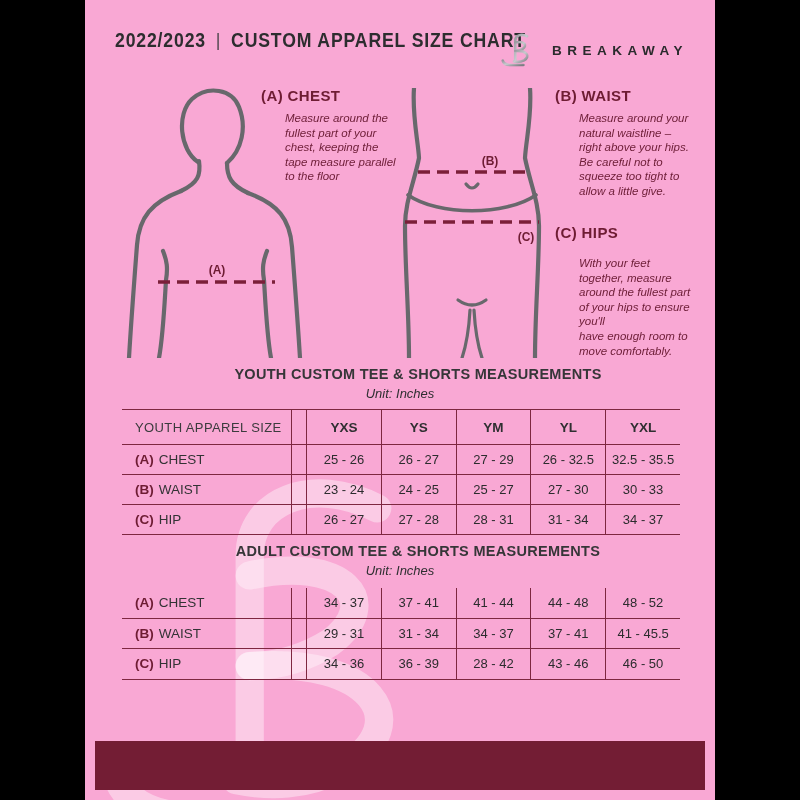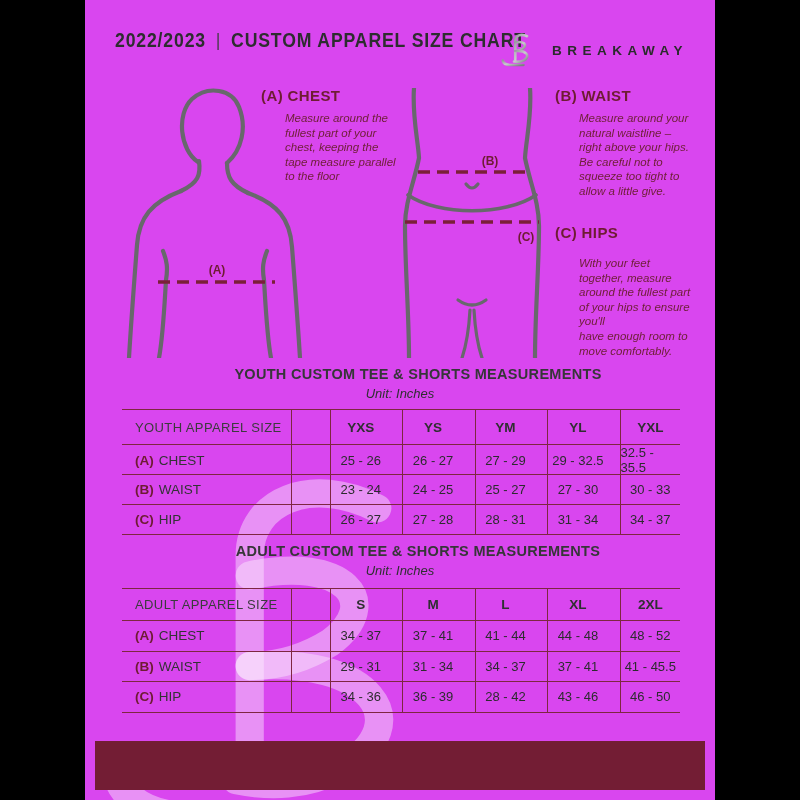--- a/index.html
+++ b/index.html
@@ -1,18 +1,18 @@
 <!DOCTYPE html>
 <html><head>
 <meta charset="utf-8">
 <style>
   html,body{margin:0;padding:0;}
   body{width:800px;height:800px;background:#000;position:relative;overflow:hidden;
        font-family:"Liberation Sans",sans-serif;}
-  .page{position:absolute;left:85px;top:0;width:630px;height:800px;background:#d946ef;overflow:hidden;}
+  .page{position:absolute;left:85px;top:0;width:630px;height:800px;background:#f9a8d4;overflow:hidden;}
 
   
   .hdr-title{position:absolute;left:30px;top:18px;height:44px;display:flex;align-items:center;gap:12px;
              font-weight:700;font-size:21px;letter-spacing:1px;color:#2d2d2f;
              transform:scaleX(.84);transform-origin:left center;white-space:nowrap;}
   .hdr-title .divider{font-weight:400;color:#3a3a3c;font-size:19px;}
   .brand-group{position:absolute;left:414px;top:32px;display:flex;align-items:center;gap:13px;}
   .brand-text{font-weight:700;font-size:13.5px;letter-spacing:5.5px;color:#2b2b2d;}
 
   
@@ -22,21 +22,21 @@
 
   
   .sec-title{position:absolute;left:0;width:100%;text-align:center;font-weight:700;
              font-size:14.5px;letter-spacing:.3px;color:#363638;padding-left:18px;}
   .sec-unit{position:absolute;left:0;width:100%;text-align:center;font-style:italic;
             font-size:13px;color:#2f2f31;}
 
   
   .size-table{position:absolute;left:37px;width:558px;z-index:1;}
   .t-row{display:grid;grid-template-columns:170px 14px repeat(5,1fr);
-         border-bottom:1.5px solid #7e2740;align-items:stretch;gap:12px;}
+         border-bottom:1.5px solid #7e2740;align-items:stretch;}
   .t-head{border-top:1.5px solid #7e2740;}
   .c-label{display:flex;align-items:center;padding-left:13px;border-right:1.5px solid #7e2740;
            font-size:13px;color:#3b3b3d;letter-spacing:.4px;}
   .c-rowlabel{display:flex;align-items:center;padding-left:13px;border-right:1.5px solid #7e2740;
               font-size:13.5px;color:#333335;}
   .c-rowlabel .pfx{color:#6e1c33;font-weight:800;margin-right:5px;}
   .c-spacer{}
   .c-colhead{display:flex;align-items:center;justify-content:center;border-left:1.5px solid #7e2740;
              font-weight:700;font-size:13.5px;color:#2f2f31;}
   .c-val{display:flex;align-items:center;justify-content:center;border-left:1.5px solid #7e2740;
@@ -154,21 +154,21 @@
     </div>
     <div class="t-row t-data">
       <div class="c-rowlabel">
         <span class="pfx">(A)</span>
         <span>CHEST</span>
       </div>
       <div class="c-spacer"></div>
       <div class="c-val">25 - 26</div>
       <div class="c-val">26 - 27</div>
       <div class="c-val">27 - 29</div>
-      <div class="c-val">29 - 32.5</div>
+      <div class="c-val">26 - 32.5</div>
       <div class="c-val">32.5 - 35.5</div>
     </div>
     <div class="t-row t-data">
       <div class="c-rowlabel">
         <span class="pfx">(B)</span>
         <span>WAIST</span>
       </div>
       <div class="c-spacer"></div>
       <div class="c-val">23 - 24</div>
       <div class="c-val">24 - 25</div>
@@ -187,29 +187,20 @@
       <div class="c-val">28 - 31</div>
       <div class="c-val">31 - 34</div>
       <div class="c-val">34 - 37</div>
     </div>
   </div>
 
   <div class="sec-title" style="top:543px;">ADULT CUSTOM TEE &amp; SHORTS MEASUREMENTS</div>
   <div class="sec-unit" style="top:563px;">Unit: Inches</div>
 
   <div class="size-table adult" style="top:588px;">
-    <div class="t-row t-head">
-      <div class="c-label">ADULT APPAREL SIZE</div>
-      <div class="c-spacer"></div>
-      <div class="c-colhead">S</div>
-      <div class="c-colhead">M</div>
-      <div class="c-colhead">L</div>
-      <div class="c-colhead">XL</div>
-      <div class="c-colhead">2XL</div>
-    </div>
     <div class="t-row t-data">
       <div class="c-rowlabel">
         <span class="pfx">(A)</span>
         <span>CHEST</span>
       </div>
       <div class="c-spacer"></div>
       <div class="c-val">34 - 37</div>
       <div class="c-val">37 - 41</div>
       <div class="c-val">41 - 44</div>
       <div class="c-val">44 - 48</div>

